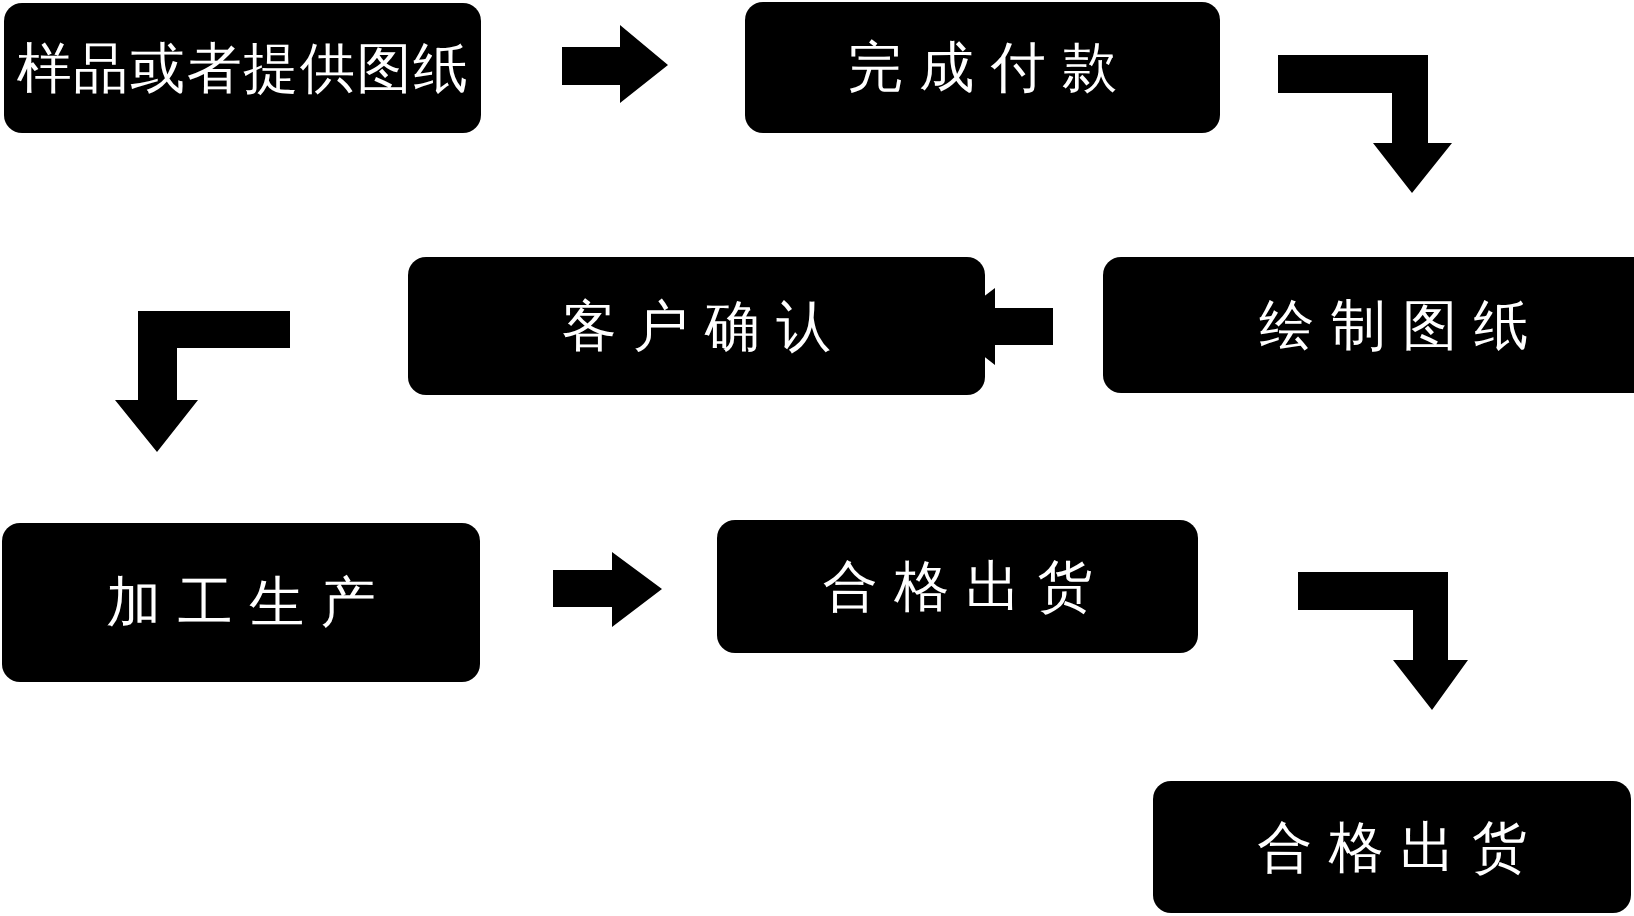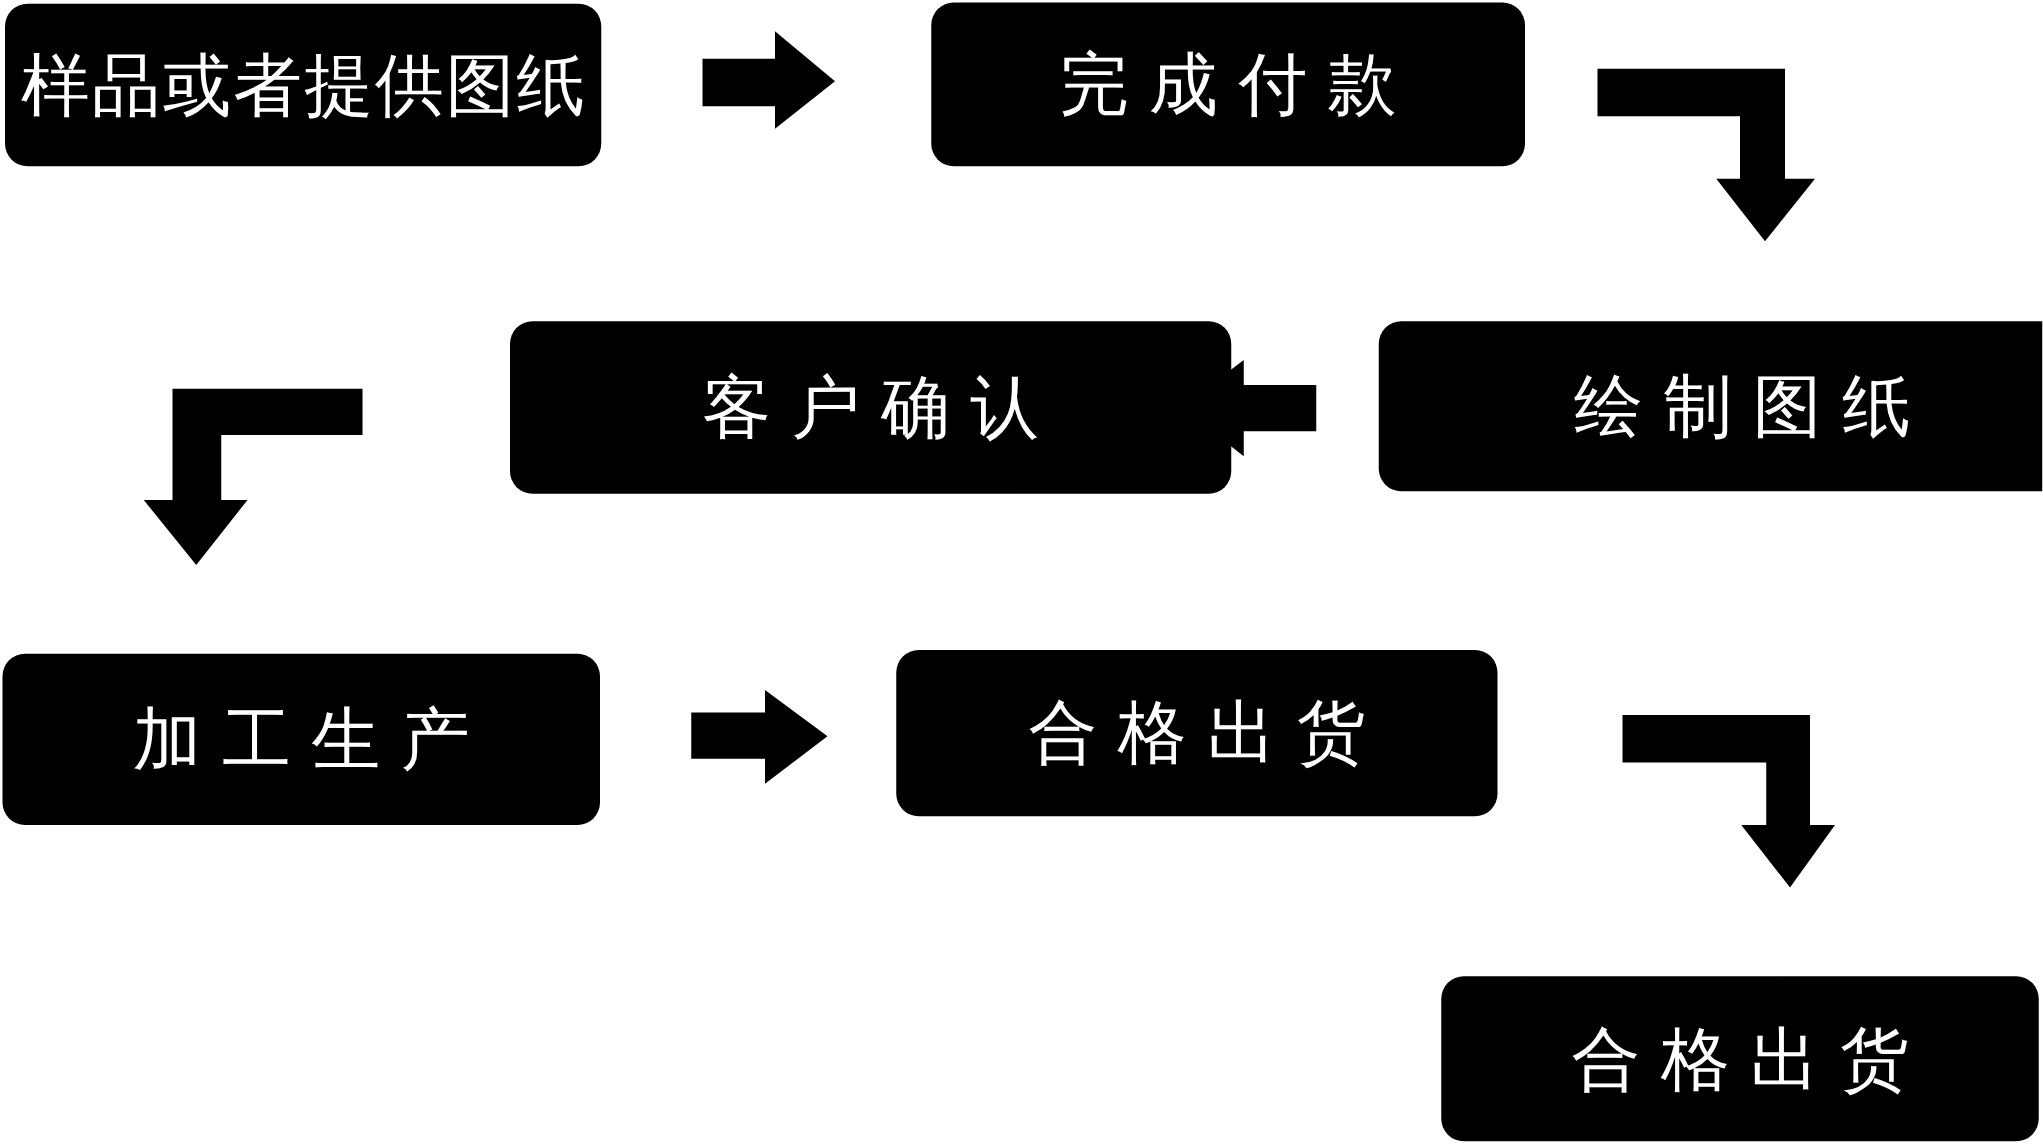--- a/index.html
+++ b/index.html
@@ -42,21 +42,21 @@
   }
   .flow-node.long .label {
     letter-spacing: 0.03em;
     margin-right: -0.03em;
   }
   
   #n1 { left: 4px;    top: 3px;   width: 477px; height: 130px; }
   #n2 { left: 745px;  top: 2px;   width: 475px; height: 131px; align-items: center; }
   #n3 { left: 1103px; top: 257px; width: 582px; height: 136px; }
   #n4 { left: 408px;  top: 257px; width: 577px; height: 138px; }
-  #n5 { left: 2px;    top: 523px; width: 478px; height: 137px; }
+  #n5 { left: 2px;    top: 523px; width: 478px; height: 159px; }
   #n6 { left: 717px;  top: 520px; width: 481px; height: 133px; }
   #n7 { left: 1153px; top: 781px; width: 478px; height: 132px; }
 </style>
 </head>
 <body>
 
 <div class="canvas">
 
   <svg class="arrow-layer" viewBox="0 0 1634 916" xmlns="http://www.w3.org/2000/svg">
 

